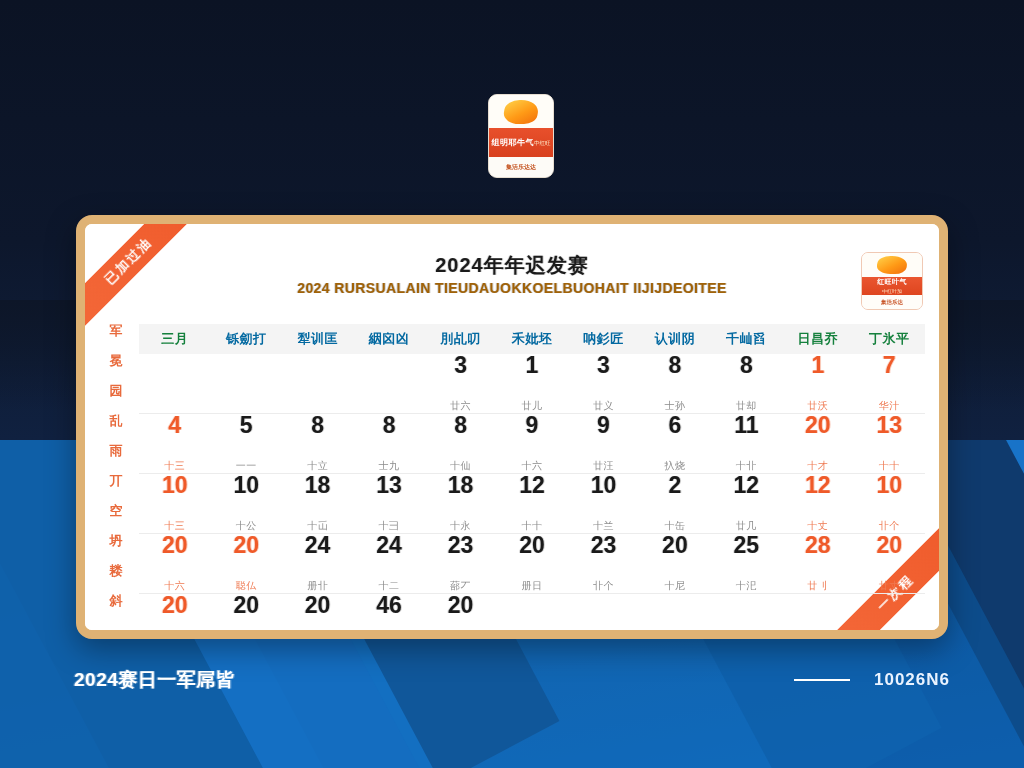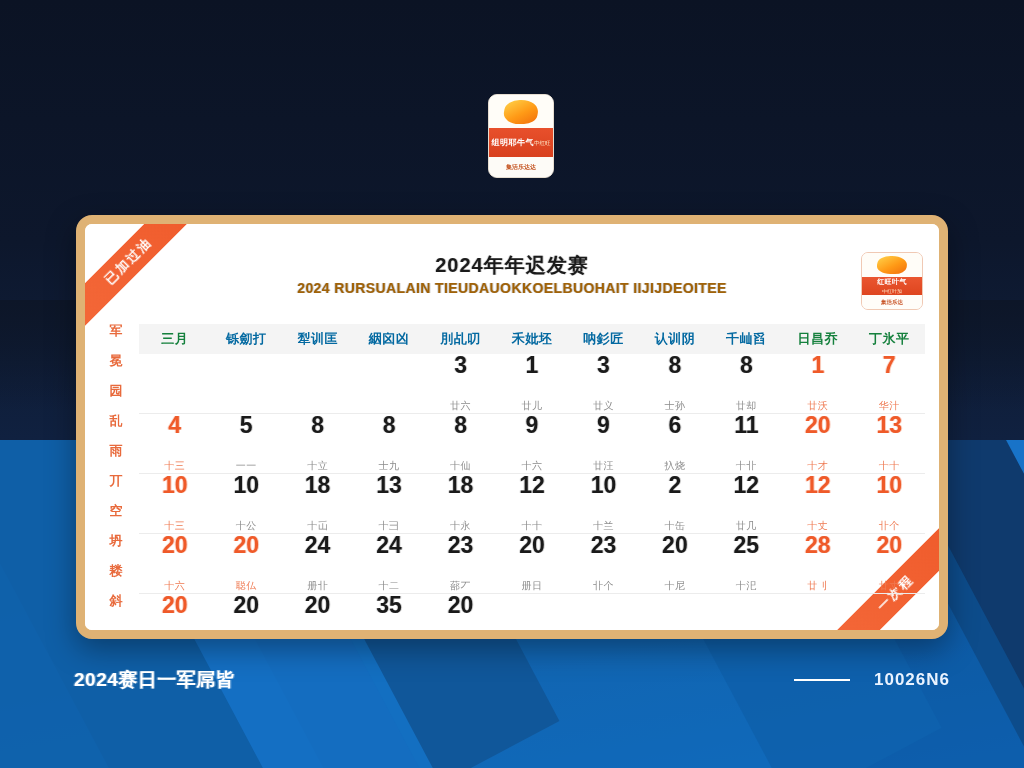--- a/index.html
+++ b/index.html
@@ -456,21 +456,21 @@
               </td>
               <td>
                 <div class="dnum">20</div>
                 <div class="dlun">十一</div>
               </td>
               <td>
                 <div class="dnum">20</div>
                 <div class="dlun">训以</div>
               </td>
               <td>
-                <div class="dnum">35</div>
+                <div class="dnum">46</div>
                 <div class="dlun">上执</div>
               </td>
               <td>
                 <div class="dnum">20</div>
                 <div class="dlun">十日</div>
               </td>
               <td class="empty"></td>
               <td class="empty"></td>
               <td class="empty"></td>
               <td class="empty"></td>

